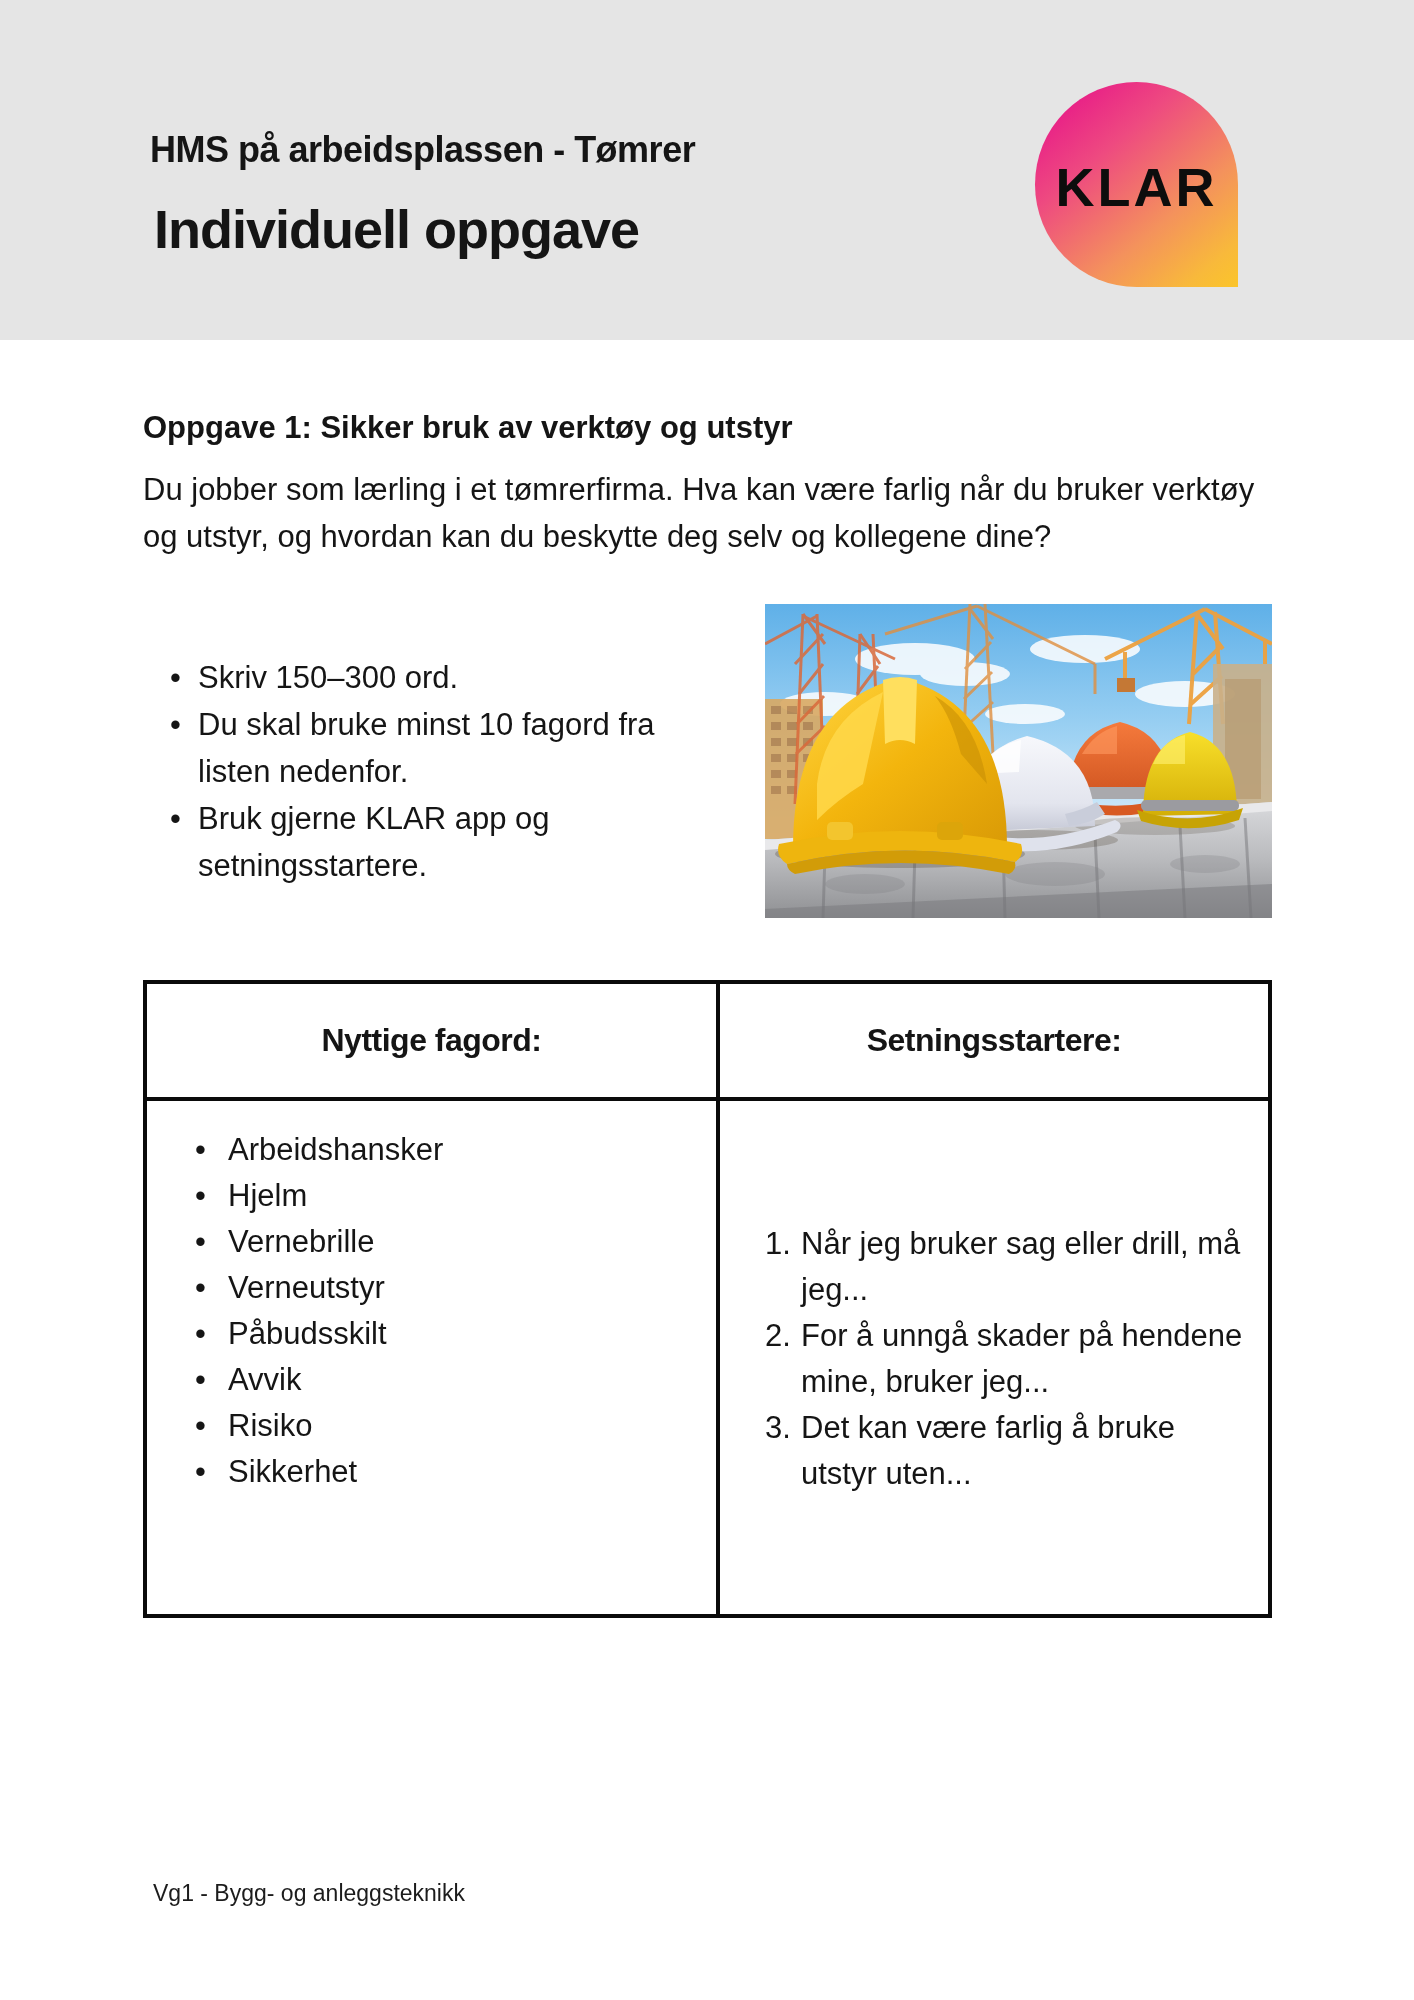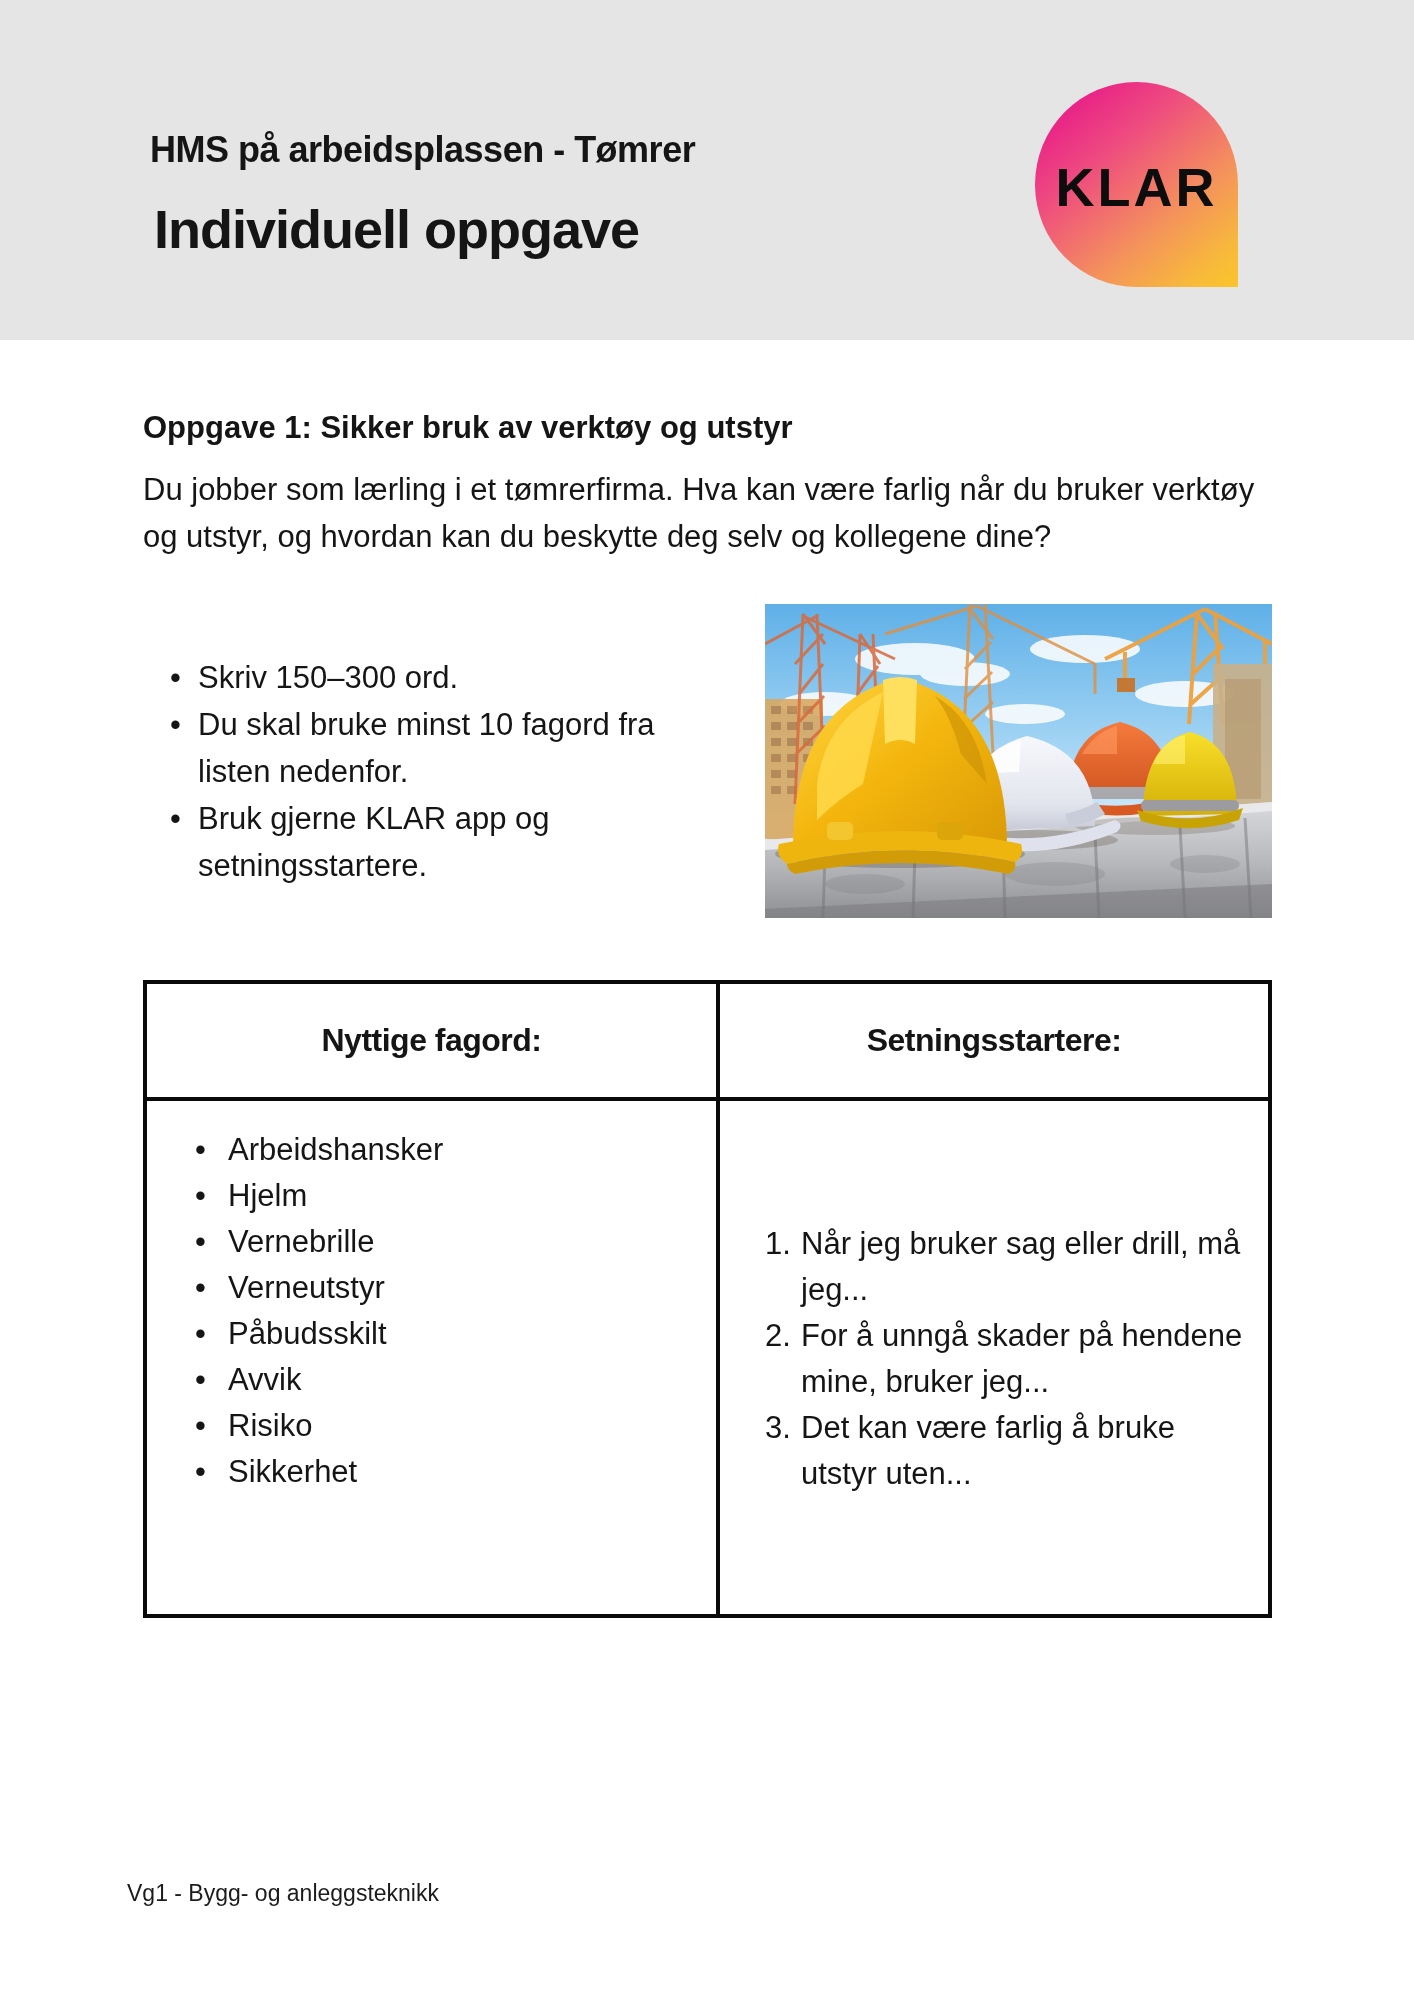--- a/index.html
+++ b/index.html
@@ -90,21 +90,21 @@
     font-size:31px;line-height:46px;
     counter-reset:starter;
   }
   .starter-list li{position:relative;padding-left:36px;counter-increment:starter;}
   .starter-list li::before{
     content:counter(starter) ".";
     position:absolute;left:0;top:0;
   }
   
   .footer-text{
-    position:absolute;left:127px;top:1878px;
+    position:absolute;left:153px;top:1878px;
     font-size:23px;line-height:30px;color:#1c1c1c;white-space:nowrap;
   }
 </style>
 </head>
 <body>
 
 <div class="page">
 
   <div class="header-band">
     <div class="header-subtitle">HMS på arbeidsplassen - Tømrer</div>

